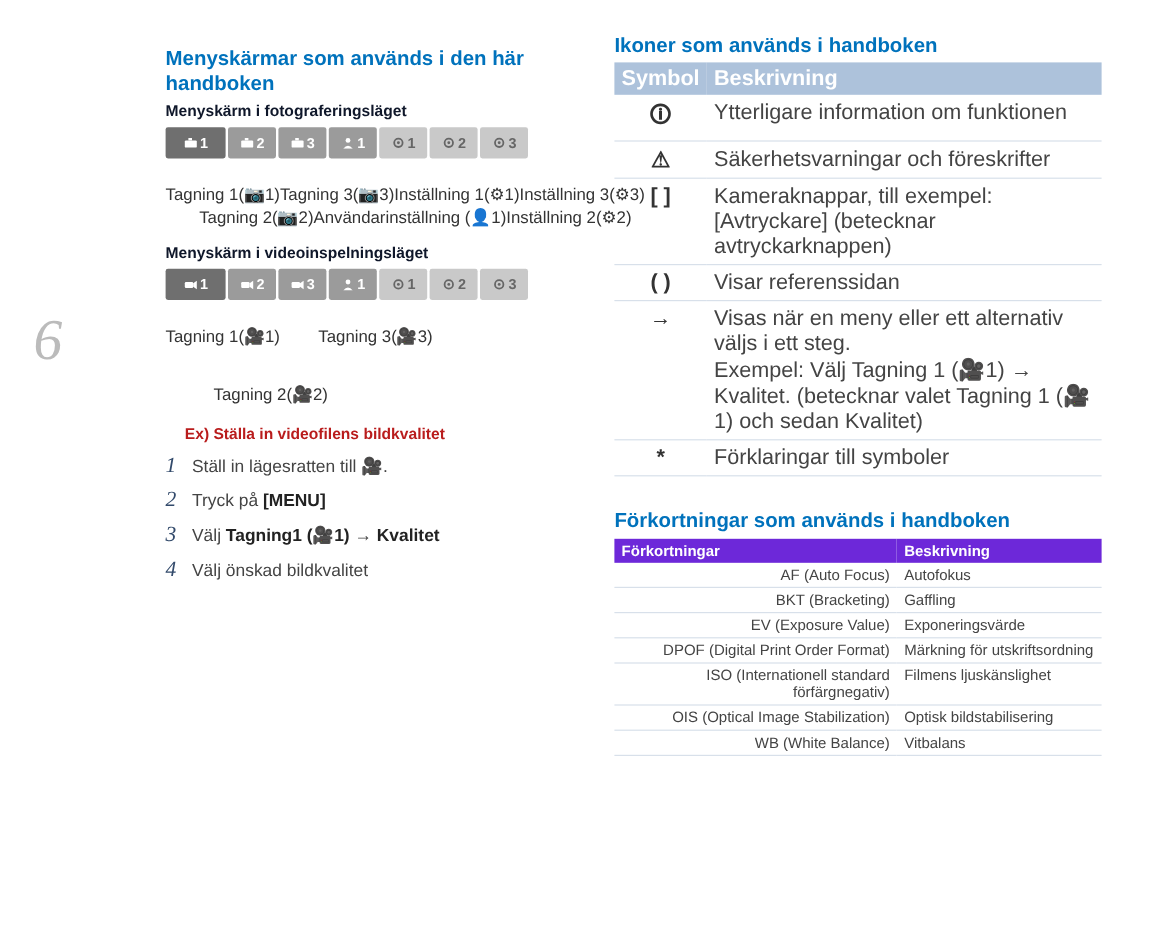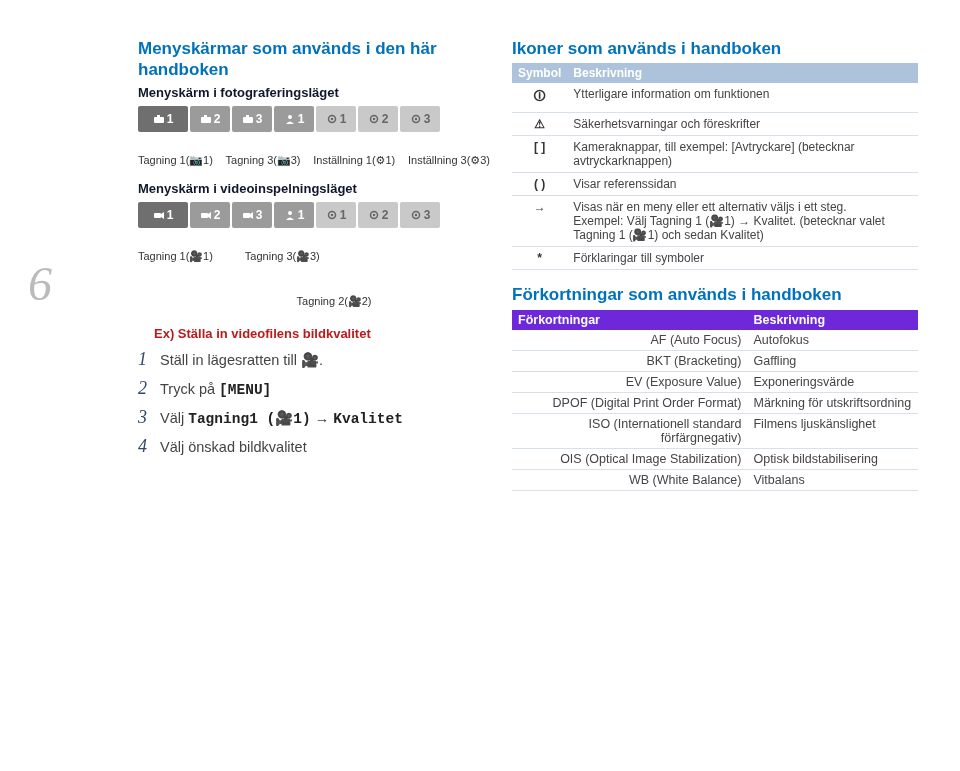--- a/index.html
+++ b/index.html
@@ -1,45 +1,45 @@
 <!DOCTYPE html>
 <html><head>
 <meta charset="utf-8">
 <style>
   * { box-sizing: border-box; margin: 0; padding: 0; }
   body { font-family: Arial, Helvetica, sans-serif; background: #fff; width: 960px; height: 771px; position: relative; font-size: 14px; color: #333; }
   .page-number { position: absolute; left: 28px; top: 256px; font-size: 48px; color: #bbb; font-family: Georgia, serif; font-style: italic; }
   .left-col { position: absolute; left: 138px; top: 38px; width: 352px; }
-  .right-col { position: absolute; left: 512px; top: 38px; width: 406px; }
+  .right-col { position: absolute; left: 512px; top: 27px; width: 406px; }
   h2.section-title { font-size: 17px; color: #0072bc; font-weight: bold; line-height: 1.25; margin-bottom: 4px; }
   .sub-caption { font-size: 13px; color: #0f172a; font-weight: bold; margin-bottom: 6px; }
   .menu-strip { display: flex; gap: 2px; height: 26px; margin-bottom: 4px; }
   .tab { display: flex; align-items: center; justify-content: center; font-size: 12px; font-weight: bold; color: #fff; height: 26px; border-radius: 2px; }
   .tab.first { width: 50px; }
   .tab.rest { width: 40px; }
   .tab.dark { background: #6f6f6f; }
   .tab.medium { background: #9b9b9b; }
   .tab.light { background: #c9c9c9; color: #666; }
   .icon-cam, .icon-vid, .icon-user, .icon-gear { display:inline-block; width:12px; height:10px; margin-right:2px; position:relative; }
   .icon-cam svg, .icon-vid svg, .icon-user svg, .icon-gear svg { width: 12px; height: 10px; display:block; }
-  .label-line { display:flex; justify-content: space-between; font-size: 11px; color: #333; margin-bottom: 3px; }
+  .label-line { display:flex; justify-content: space-between; font-size: 14px; color: #333; margin-bottom: 3px; }
   .label-line span { white-space: nowrap; }
   .example-title { font-size: 13px; font-weight: bold; margin: 18px 0 8px; color: #b91c1c; padding-left: 16px; }
   ol.steps { list-style: none; counter-reset: none; }
   ol.steps li { display:flex; align-items: baseline; margin-bottom: 8px; font-size: 14.5px; color: #444; }
   ol.steps li .num { font-style: italic; font-family: Georgia, serif; font-size: 18px; color: #324a6b; width: 22px; flex-shrink:0; }
-  .sym-table { width: 100%; border-collapse: collapse; font-size: 12px; margin-bottom: 14px; }
+  .sym-table { width: 100%; border-collapse: collapse; font-size: 18px; margin-bottom: 26px; }
   .sym-table th { background: #adc2db; color: #fff; font-weight: bold; padding: 3px 6px; text-align: left; }
   .sym-table td { padding: 4px 6px; vertical-align: top; border-bottom: 1px solid #d8e0ea; color:#444; }
   .sym-table td.sy { width: 40px; text-align: center; color: #333; font-weight: bold; }
   .abbr-table { width: 100%; border-collapse: collapse; font-size: 12.5px; }
   .abbr-table th { background: #6d28d9; color: #fff; font-weight: bold; padding: 3px 6px; text-align: left; }
   .abbr-table td { padding: 3px 6px; border-bottom: 1px solid #d8e0ea; color:#444; vertical-align: top; }
   .abbr-table td:first-child { width: 58%; text-align: right; }
-  .bold { font-weight: bold; color:#222;font-family:Liberation Mono, monospace; }
+  .bold { font-weight: bold; color:#222; }
 </style>
 </head>
 <body>
 
 <div class="page-number">6</div>
 
 <div class="left-col">
   <h2 class="section-title">Menyskärmar som används i den här handboken</h2>
   <div class="sub-caption">Menyskärm i fotograferingsläget</div>
 
@@ -108,20 +108,25 @@
         <span>3</span>
       </div>
   </div>
 
   <div class="label-line" style="margin-top:22px;">
     <span>Tagning 1(📷1)</span>
     <span>Tagning 3(📷3)</span>
     <span>Inställning 1(⚙1)</span>
     <span>Inställning 3(⚙3)</span>
   </div>
+  <div class="label-line">
+    <span style="margin-left:28px">Tagning 2(📷2)</span>
+    <span>Användarinställning (👤1)</span>
+    <span>Inställning 2(⚙2)</span>
+  </div>
 
   <div class="sub-caption" style="margin-top:14px;">Menyskärm i videoinspelningsläget</div>
 
   <div class="menu-strip">
     <div class="tab first dark">
         <span class="icon-vid">
           <svg viewBox="0 0 12 10">
             <rect x="1" y="3" width="7" height="5" rx="1" fill="currentColor"></rect>
             <path d="M8 4 L11 2 L11 9 L8 7 Z" fill="currentColor"></path>
           </svg>
@@ -181,21 +186,21 @@
           </svg>
         </span>
         <span>3</span>
       </div>
   </div>
 
   <div class="label-line" style="margin-top:22px; justify-content:flex-start; gap:32px;">
     <span>Tagning 1(🎥1)</span>
     <span>Tagning 3(🎥3)</span>
   </div>
-  <div class="label-line" style="justify-content:center;margin-top:32px;">
+  <div class="label-line" style="justify-content:flex-start;margin-top:32px;">
     <span style="margin-left:40px">Tagning 2(🎥2)</span>
   </div>
 
   <div class="example-title">Ex) Ställa in videofilens bildkvalitet</div>
 
   <ol class="steps">
     <li>
       <span class="num">1</span>
       <span>Ställ in lägesratten till 🎥.</span>
     </li>

